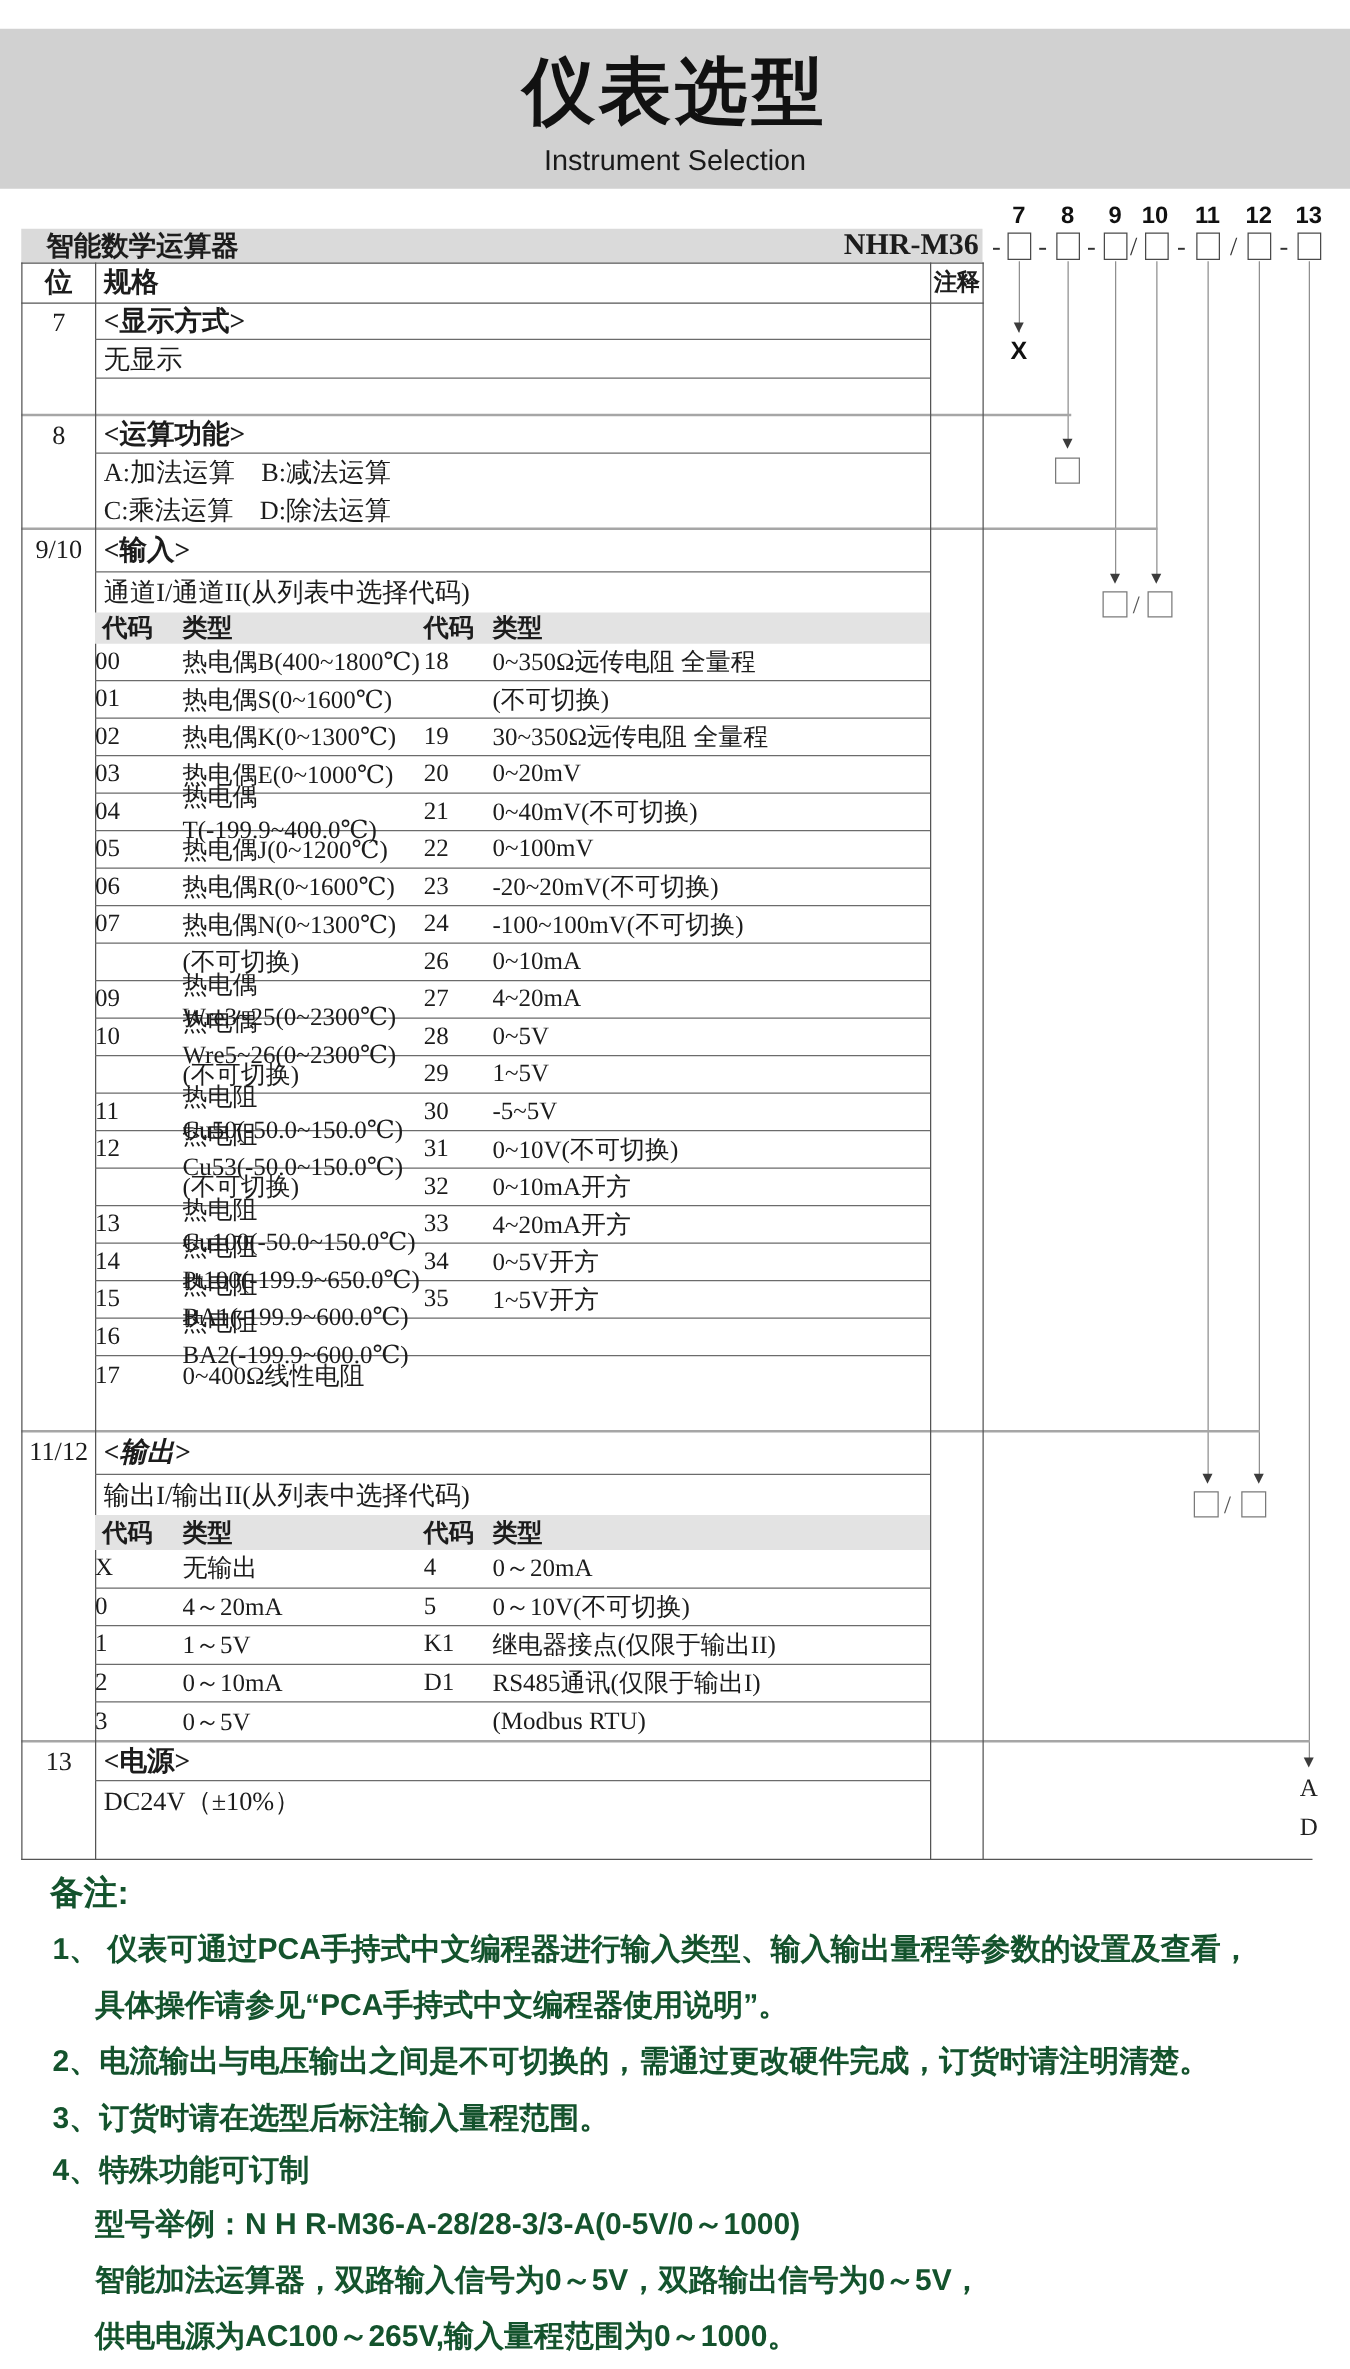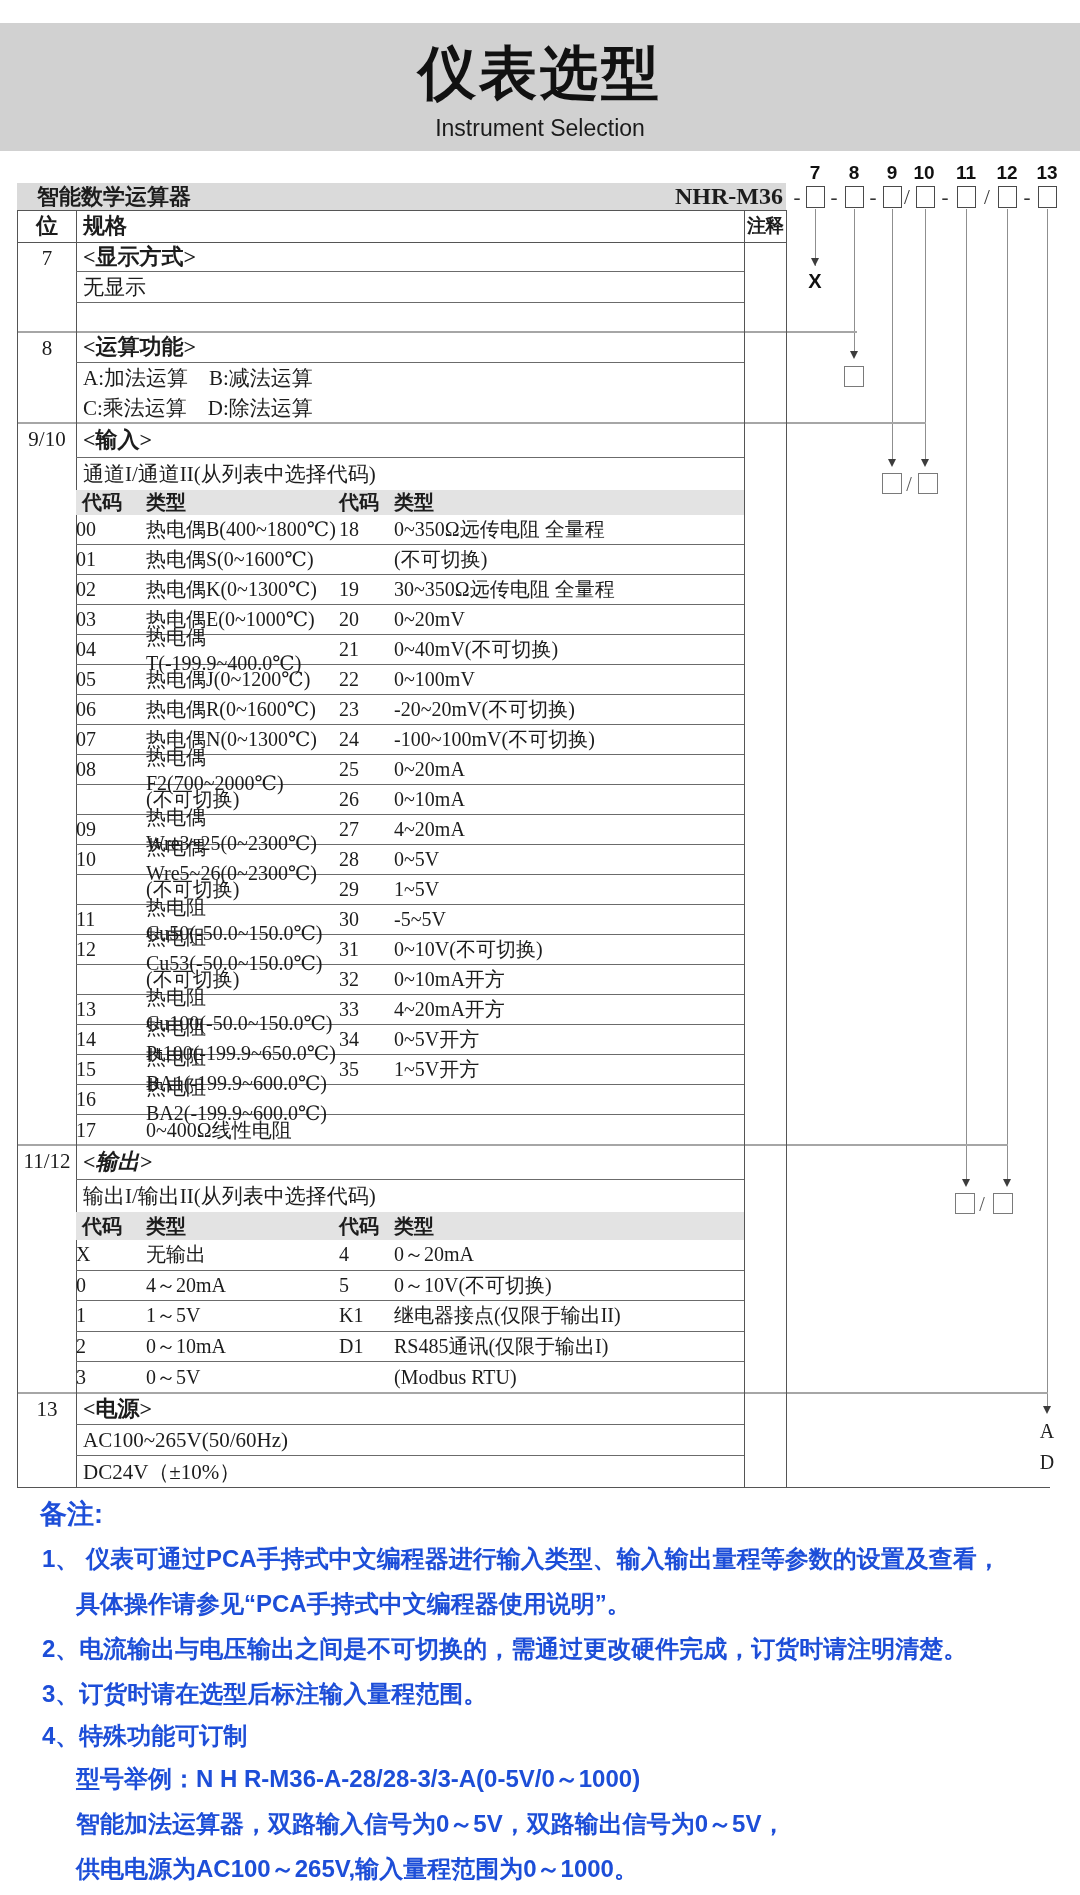--- a/index.html
+++ b/index.html
@@ -56,21 +56,21 @@
   .gtitle{font-weight:bold;font-size:22px;}
   .subhead{background:#e3e3e3;font-weight:bold;}
   .irow{display:flex;align-items:center;height:30px;box-sizing:border-box;font-size:20px;}
   .cc1{flex:0 0 70px;box-sizing:border-box;}
   .ct1{flex:0 0 193px;}
   .cc2{flex:0 0 55px;}
   .ct2{flex:1;}
   .subhead .cc1{padding-left:6px;}
 
   
-  .note{font-family:"Liberation Sans","DejaVu Sans",sans-serif;font-weight:bold;color:#1d4ed8;font-size:24px;white-space:nowrap;}
+  .note{font-family:"Liberation Sans","DejaVu Sans",sans-serif;font-weight:bold;color:#14532d;font-size:24px;white-space:nowrap;}
   .note-head{font-size:27px;}
 </style>
 </head>
 <body>
 
 <div class="sheet">
 
   <div class="abs banner">
     <div class="t">仪表选型</div>
     <div class="s">Instrument Selection</div>
@@ -224,26 +224,20 @@
             <span class="cc2">23</span>
             <span class="ct2">-20~20mV(不可切换)</span>
           </div>
         <div class="irow bb">
             <span class="cc1">07</span>
             <span class="ct1">热电偶N(0~1300℃)</span>
             <span class="cc2">24</span>
             <span class="ct2">-100~100mV(不可切换)</span>
           </div>
         <div class="irow bb">
-            <span class="cc1">08</span>
-            <span class="ct1">热电偶F2(700~2000℃)</span>
-            <span class="cc2">25</span>
-            <span class="ct2">0~20mA</span>
-          </div>
-        <div class="irow bb">
             <span class="cc1"></span>
             <span class="ct1">(不可切换)</span>
             <span class="cc2">26</span>
             <span class="ct2">0~10mA</span>
           </div>
         <div class="irow bb">
             <span class="cc1">09</span>
             <span class="ct1">热电偶Wre3~25(0~2300℃)</span>
             <span class="cc2">27</span>
             <span class="ct2">4~20mA</span>
@@ -354,21 +348,20 @@
             <span class="ct2">(Modbus RTU)</span>
           </div>
       </div>
       <div class="notecell"></div>
     </div>
 
     <div class="trow" style="height:95px;">
       <div class="poscell">13</div>
       <div class="speccell">
         <div class="srow bb gtitle" style="height:32px;">&lt;电源&gt;</div>
-        <div class="srow bb" style="height:31px;">AC100~265V(50/60Hz)</div>
         <div class="srow" style="height:32px;">DC24V（±10%）</div>
       </div>
       <div class="notecell"></div>
     </div>
   </div>
 
   <div class="abs note note-head" style="left:40px;top:1496px;">备注:</div>
   <div class="abs note" style="left:42px;top:1543px;">1、 仪表可通过PCA手持式中文编程器进行输入类型、输入输出量程等参数的设置及查看，</div>
   <div class="abs note" style="left:76px;top:1588px;">具体操作请参见“PCA手持式中文编程器使用说明”。</div>
   <div class="abs note" style="left:42px;top:1633px;">2、电流输出与电压输出之间是不可切换的，需通过更改硬件完成，订货时请注明清楚。</div>

